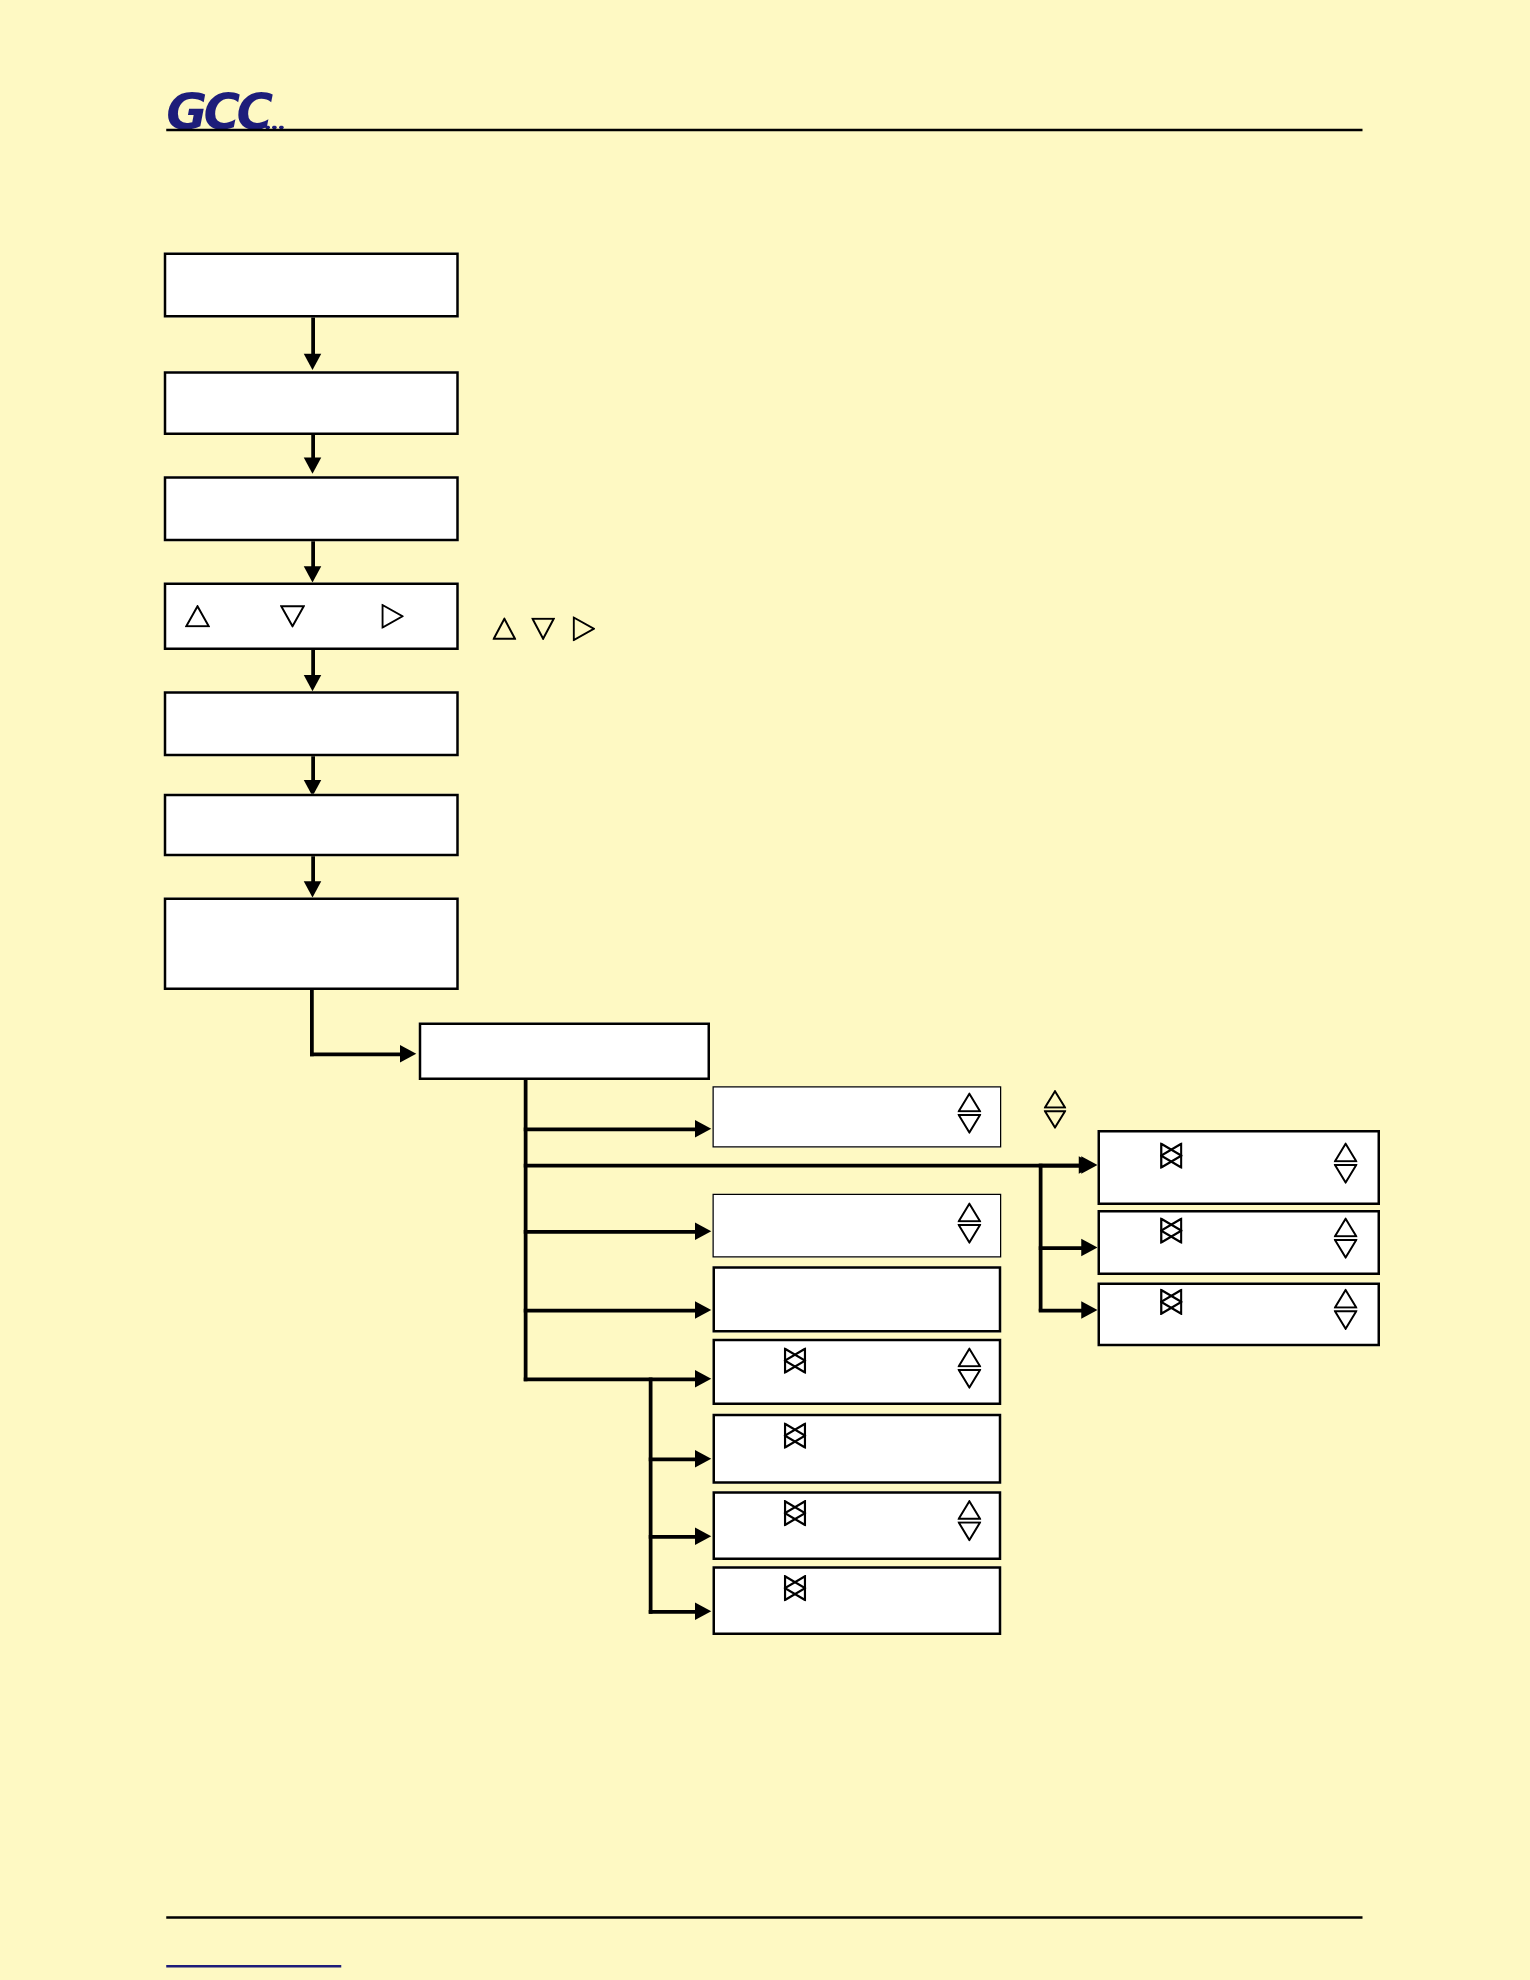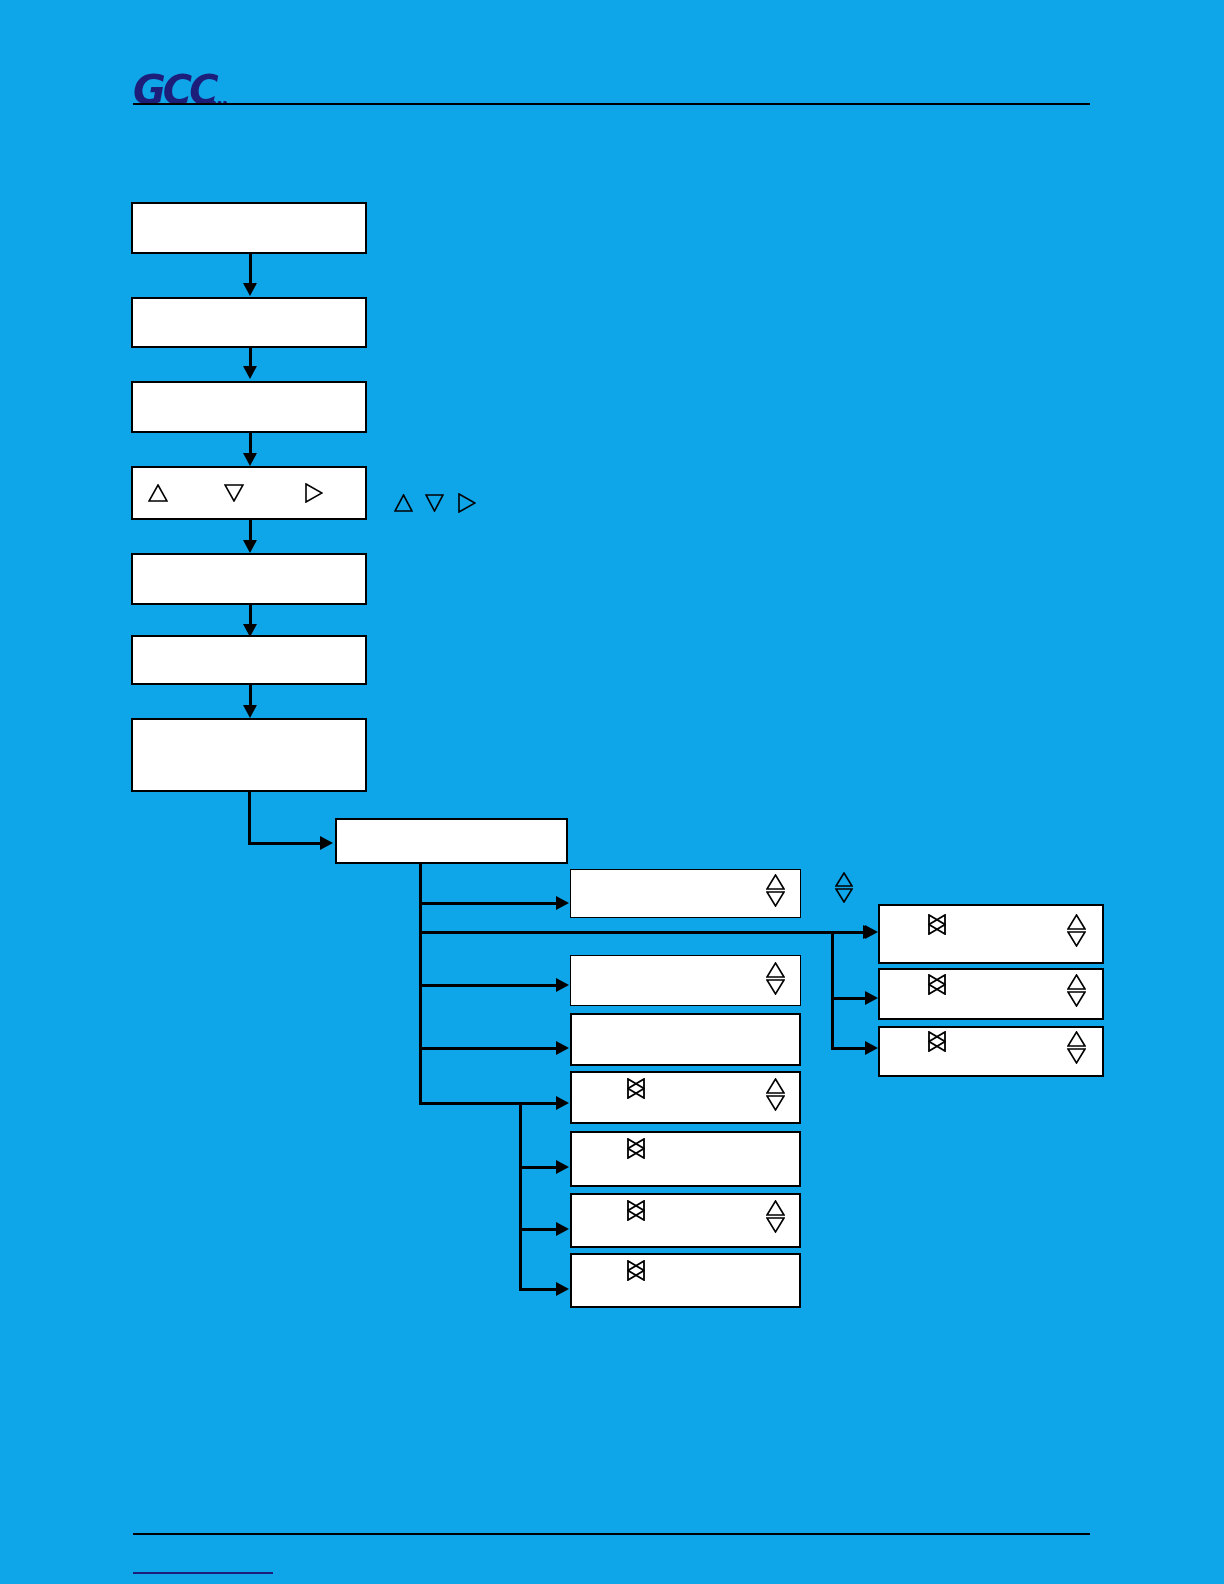--- a/index.html
+++ b/index.html
@@ -8,21 +8,21 @@
     background: #ffffff;
   }
   body {
     font-family: "Liberation Sans", sans-serif;
     color: #000000;
   }
   #page {
     position: relative;
     width: 1224px;
     height: 1584px;
-    background: #0ea5e9;
+    background: #fef9c3;
     overflow: hidden;
   }
 
   
   .logo {
     position: absolute;
     left: 133px;
     top: 70px;
     width: 110px;
     height: 42px;

